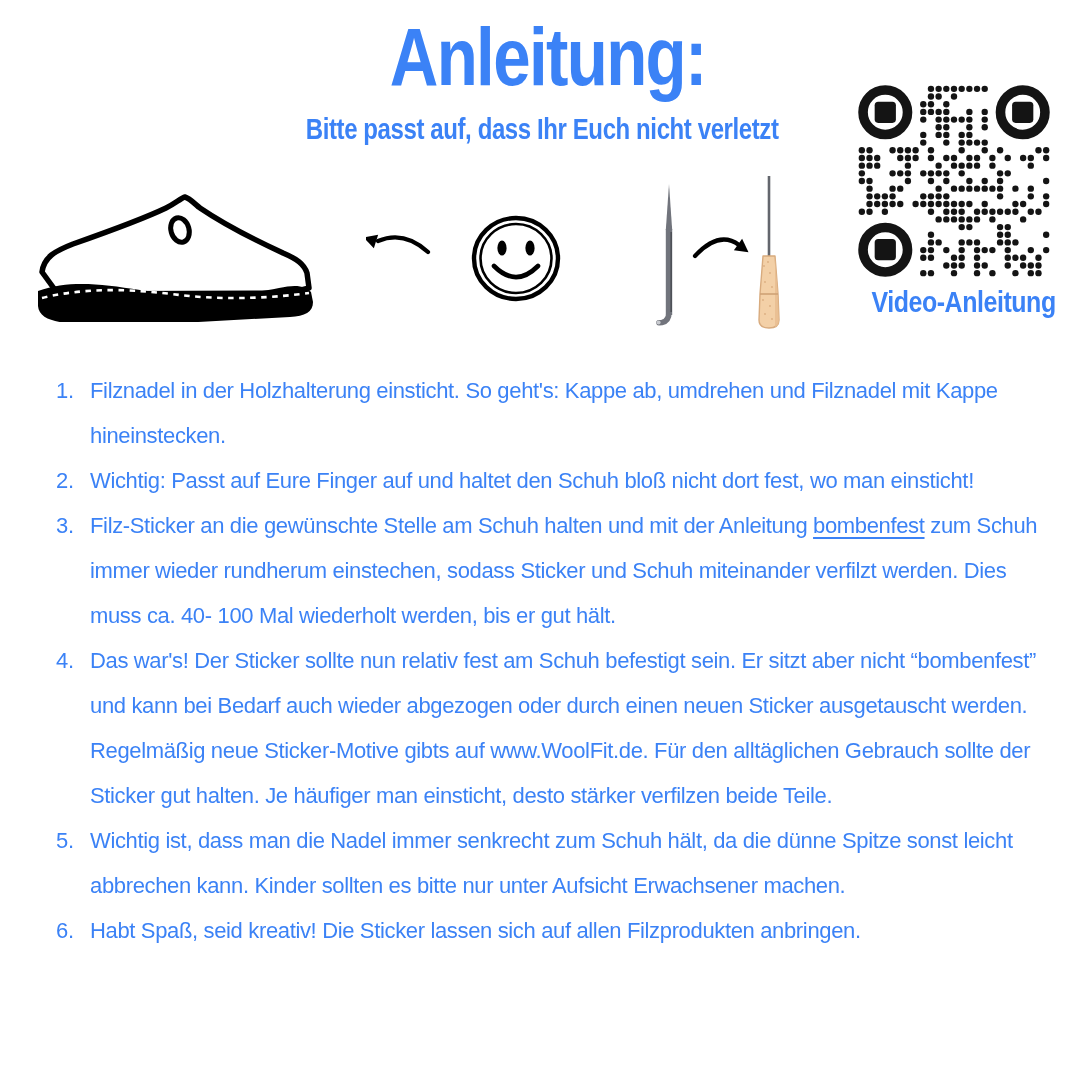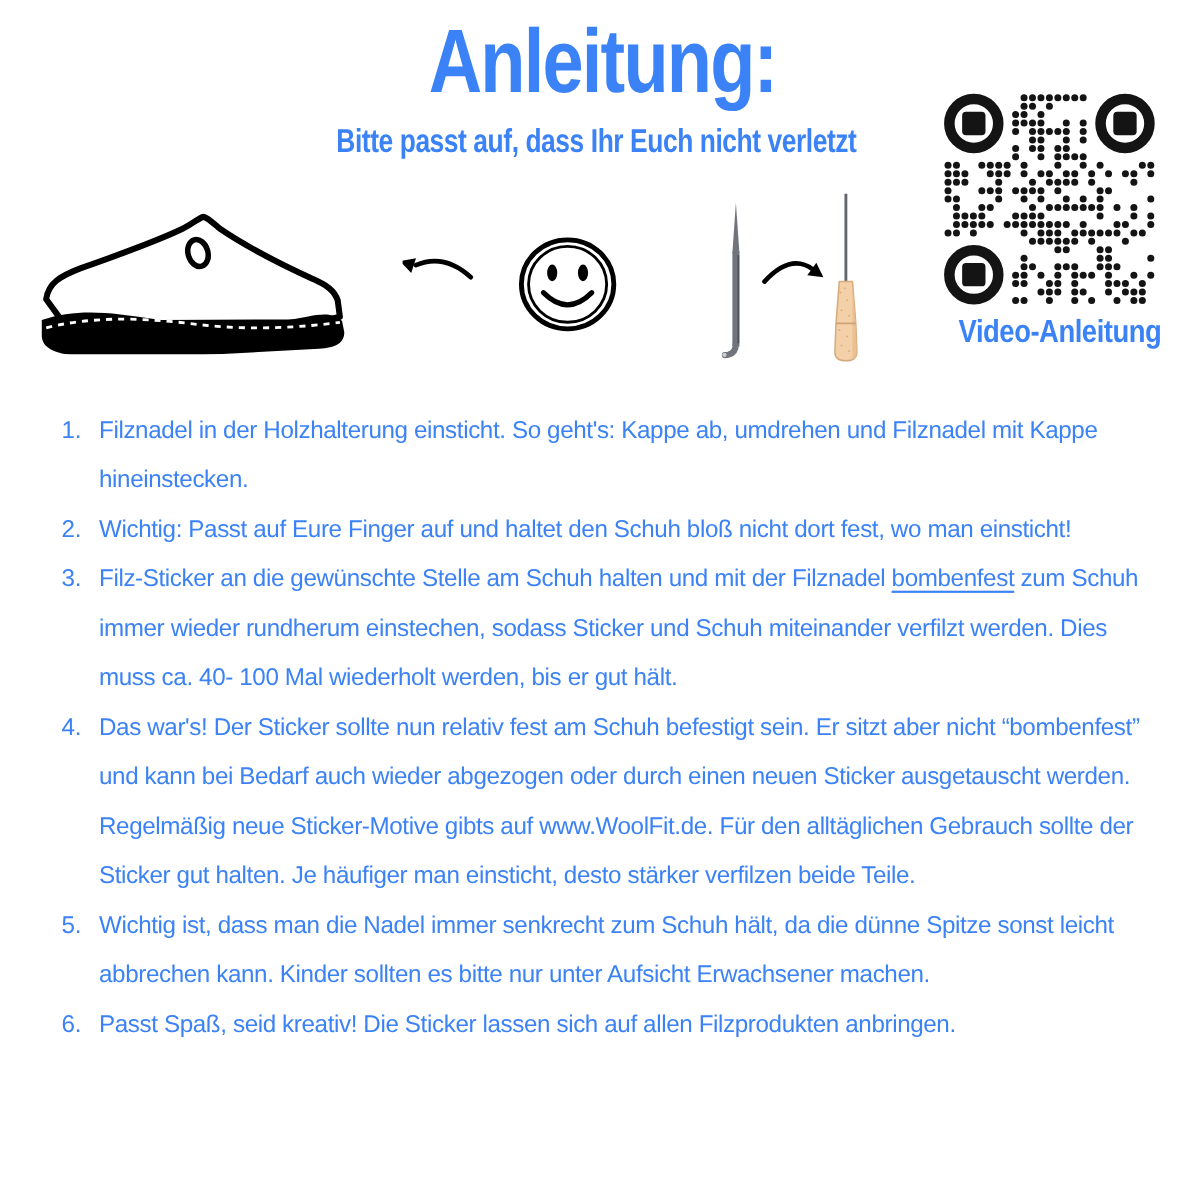--- a/index.html
+++ b/index.html
@@ -335,29 +335,29 @@
       <div class="item">
         <span class="num">1.</span>
         <div class="txt"><span>Filznadel in der Holzhalterung einsticht. So geht's: Kappe ab, umdrehen und Filznadel mit Kappe hineinstecken.</span></div>
       </div>
       <div class="item">
         <span class="num">2.</span>
         <div class="txt"><span>Wichtig: Passt auf Eure Finger auf und haltet den Schuh bloß nicht dort fest, wo man einsticht!</span></div>
       </div>
       <div class="item">
         <span class="num">3.</span>
-        <div class="txt"><span>Filz-Sticker an die gewünschte Stelle am Schuh halten und mit der Filznadel </span><span class="u">bombenfest</span><span> zum Schuh immer wieder rundherum einstechen, sodass Sticker und Schuh miteinander verfilzt werden. Dies muss ca. 40- 100 Mal wiederholt werden, bis er gut hält.</span></div>
+        <div class="txt"><span>Filz-Sticker an die gewünschte Stelle am Schuh halten und mit der Anleitung </span><span class="u">bombenfest</span><span> zum Schuh immer wieder rundherum einstechen, sodass Sticker und Schuh miteinander verfilzt werden. Dies muss ca. 40- 100 Mal wiederholt werden, bis er gut hält.</span></div>
       </div>
       <div class="item">
         <span class="num">4.</span>
         <div class="txt"><span>Das war's! Der Sticker sollte nun relativ fest am Schuh befestigt sein. Er sitzt aber nicht “bombenfest” und kann bei Bedarf auch wieder abgezogen oder durch einen neuen Sticker ausgetauscht werden.  Regelmäßig neue Sticker-Motive gibts auf www.WoolFit.de. Für den alltäglichen Gebrauch sollte der Sticker gut halten. Je häufiger man einsticht, desto stärker verfilzen beide Teile.</span></div>
       </div>
       <div class="item">
         <span class="num">5.</span>
         <div class="txt"><span>Wichtig ist, dass man die Nadel immer senkrecht zum Schuh hält, da die dünne Spitze sonst leicht abbrechen kann. Kinder sollten es bitte nur unter Aufsicht Erwachsener machen.</span></div>
       </div>
       <div class="item">
         <span class="num">6.</span>
-        <div class="txt"><span> Passt Spaß, seid kreativ! Die Sticker lassen sich auf allen Filzprodukten anbringen.</span></div>
+        <div class="txt"><span> Habt Spaß, seid kreativ! Die Sticker lassen sich auf allen Filzprodukten anbringen.</span></div>
       </div>
     </div>
 
 </div>
 
 </body></html>

